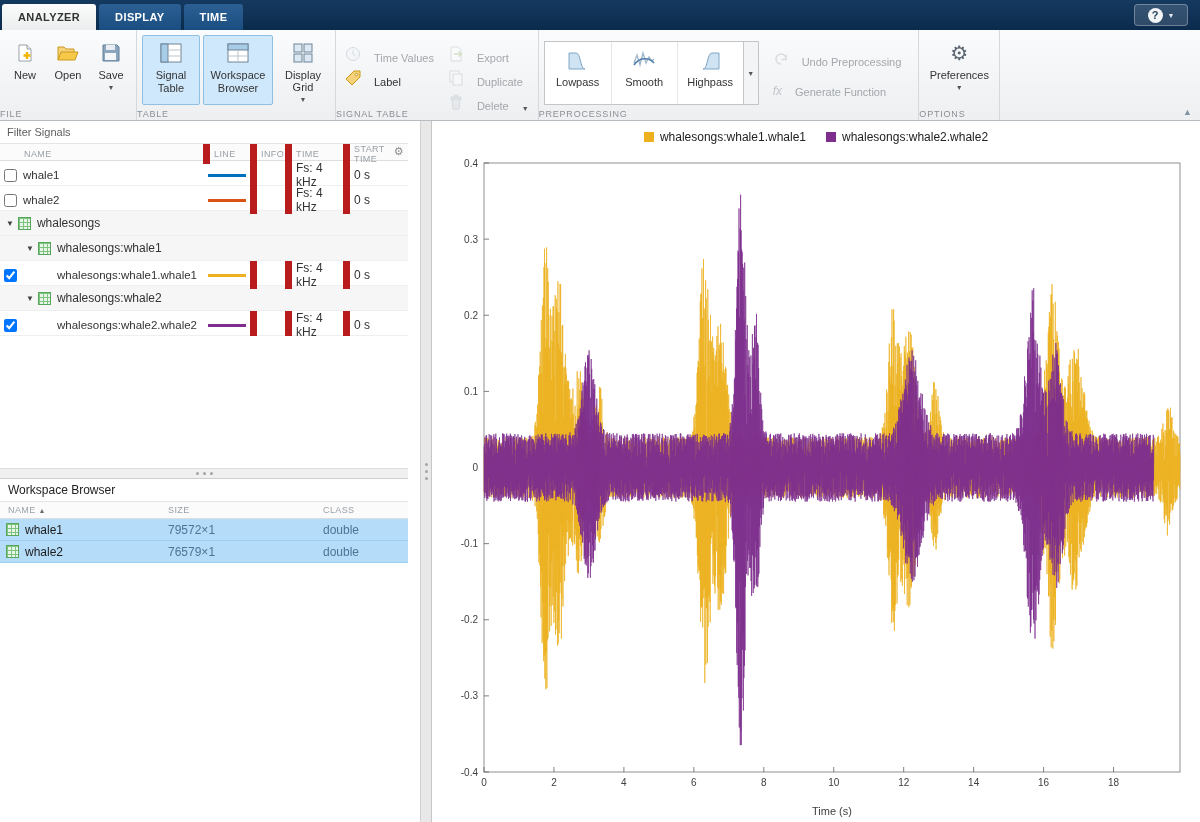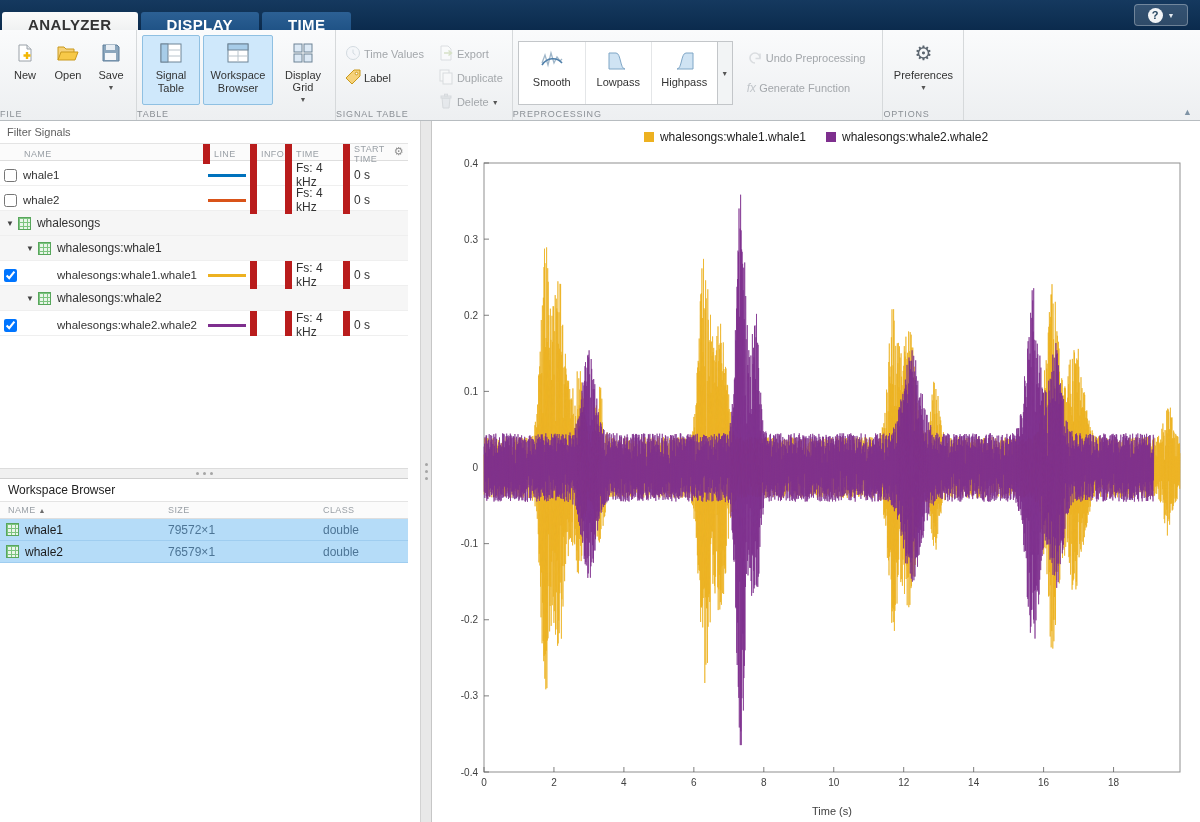--- a/index.html
+++ b/index.html
@@ -1,41 +1,41 @@
 <!DOCTYPE html>
 <html><head>
 <meta charset="utf-8">
 <style>
 *{box-sizing:border-box;margin:0;padding:0}
 html,body{width:1200px;height:822px;overflow:hidden}
 body{font-family:"Liberation Sans",sans-serif;font-size:12px;color:#222;background:#fff;position:relative}
 
 
 .tabbar{position:absolute;left:0;top:0;width:1200px;height:30px;background:linear-gradient(#15395f,#0b2b4d)}
-.tab{float:left;margin:12px 1px 0 2px;height:26px;line-height:26px;padding:0 26px;font-size:15px;font-weight:bold;
+.tab{float:left;margin:4px 1px 0 2px;height:26px;line-height:26px;padding:0 16px;font-size:11px;font-weight:bold;
      color:#fff;background:linear-gradient(#2c6094,#1a4d80);border-radius:3px 3px 0 0;letter-spacing:.4px;cursor:default}
 .tab.active{background:linear-gradient(#fbfbfb,#ebedee);color:#333}
 .help-pill{position:absolute;right:12px;top:4px;height:22px;width:54px;border-radius:4px;
      background:rgba(255,255,255,.14);border:1px solid rgba(255,255,255,.3);display:flex;align-items:center;justify-content:center;gap:5px}
 .help-circle{width:15px;height:15px;border-radius:50%;background:#f2f4f6;color:#24445f;font-weight:bold;font-size:11px;
      line-height:15px;text-align:center;display:inline-block}
 .help-caret{color:#e2e9ef;font-size:7px}
 
 
 .ribbon{position:absolute;top:30px;left:0;width:1200px;height:91px;background:linear-gradient(#fafbfc,#edeff1);
      border-bottom:1px solid #b7bcc0;display:flex}
 .sec{position:relative;height:100%;border-right:1px solid #d6d9db;padding:3px 5px 14px 5px}
 .sec-label{position:absolute;bottom:1px;left:0;right:0;font-size:9px;color:#8b9096;letter-spacing:.8px}
 .sec-body{display:flex;gap:3px;padding-top:2px}
 .rbtn-lg{display:flex;flex-direction:column;align-items:center;min-width:40px;padding:4px 5px 0 5px;height:70px;
      border:1px solid transparent;border-radius:2px;font-size:11px;color:#333;text-align:center;line-height:1.15;cursor:default}
 .rbtn-lg .ic{height:26px;display:flex;align-items:center;justify-content:center;margin-bottom:3px}
 .rbtn-lg.sel{background:#cfe8fb;border-color:#8fc0e2}
 .drop{font-size:7px;color:#555;margin-top:2px}
-.rbtn-sm{display:flex;align-items:center;gap:3px;height:21px;padding:0 4px;font-size:11px;color:#333;white-space:nowrap}
+.rbtn-sm{display:flex;align-items:flex-end;gap:13px;height:21px;padding:0 4px;font-size:11px;color:#333;white-space:nowrap}
 .dis{color:#a3a7ab}
 .dis .ic,.dis svg{opacity:.55}
 .st-grid{display:grid;grid-template-columns:auto auto;column-gap:6px;row-gap:3px;padding-top:10px}
 .gallery-wrap{display:flex;margin-top:8px}
 .gallery{display:flex;background:#fff;border:1px solid #c3c6c9;height:64px}
 .gal-btn{width:66px;display:flex;flex-direction:column;align-items:center;padding-top:5px;font-size:11px;color:#333;border-left:1px solid #e4e6e8}
 .gal-btn:first-child{border-left:none}
 .gal-btn .ic{height:26px;display:flex;align-items:center;justify-content:center;margin-bottom:3px}
 .gal-arrow{width:15px;height:64px;border:1px solid #c3c6c9;border-left:none;background:#f2f4f5;
      display:flex;align-items:center;justify-content:center;color:#555;font-size:7px}
@@ -236,33 +236,33 @@
     </div>
     <div class="sec-label">SIGNAL TABLE</div>
   </div>
 
   <div class="sec" style="display:flex">
     <div class="gallery-wrap">
       <div class="gallery">
         <div class="gal-btn">
           <span class="ic">
             <svg width="24" height="22" viewBox="0 0 24 22">
+                <path d="M3 20V4h7c5 0 4 16 9 16z" fill="#cfe3f3" stroke="#7fa6c6"></path>
+              </svg>
+          </span>
+          <span>Lowpass</span>
+        </div>
+        <div class="gal-btn">
+          <span class="ic">
+            <svg width="24" height="22" viewBox="0 0 24 22">
                 <path d="M2 14l3-8 3 10 3-12 3 10 3-6 3 4 2-2" fill="none" stroke="#9fb6c9" stroke-width="1.3"></path>
                 <path d="M2 16c5-8 15-8 20-2" fill="none" stroke="#4f7faa" stroke-width="1.6"></path>
               </svg>
           </span>
           <span>Smooth</span>
-        </div>
-        <div class="gal-btn">
-          <span class="ic">
-            <svg width="24" height="22" viewBox="0 0 24 22">
-                <path d="M3 20V4h7c5 0 4 16 9 16z" fill="#cfe3f3" stroke="#7fa6c6"></path>
-              </svg>
-          </span>
-          <span>Lowpass</span>
         </div>
         <div class="gal-btn">
           <span class="ic">
             <svg width="24" height="22" viewBox="0 0 24 22">
                 <path d="M21 20V4h-7c-5 0-4 16-9 16z" fill="#cfe3f3" stroke="#7fa6c6"></path>
               </svg>
           </span>
           <span>Highpass</span>
         </div>
       </div>

